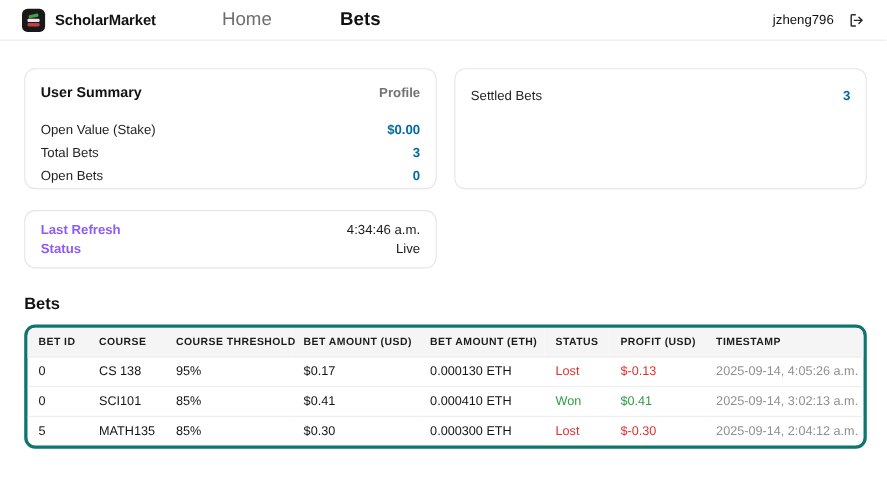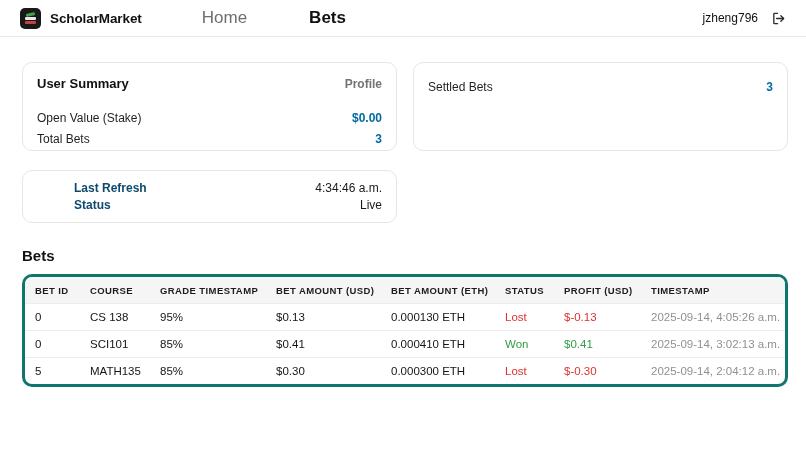--- a/index.html
+++ b/index.html
@@ -74,21 +74,21 @@
 
   .refresh-card {
     margin-top: 19px;
     width: calc(50% - 8px);
     padding: 8px 14px 9px;
   }
   .refresh-row {
     display: flex; justify-content: space-between; align-items: center;
     font-size: 12px; padding: 1.5px 0;
   }
-  .refresh-label { font-weight: 600; color: #0c4a6e; margin-left: 37px; }
+  .refresh-label { font-weight: 600; color: #8b5cf6; }
   .refresh-value { color: #1a1a1a; }
 
   .section-title { font-size: 15px; font-weight: 700; margin: 24px 0 10px; color: #111; }
 
   
   .table-wrap {
     border: 3px solid #0f766e;
     border-radius: 10px;
     overflow: hidden;
     background: #fff;
@@ -151,20 +151,24 @@
         <h2 class="card-title">User Summary</h2>
         <span class="card-sub">Profile</span>
       </div>
       <div class="stat-row">
         <span class="stat-label">Open Value (Stake)</span>
         <span class="stat-value">$0.00</span>
       </div>
       <div class="stat-row">
         <span class="stat-label">Total Bets</span>
         <span class="stat-value">3</span>
+      </div>
+      <div class="stat-row">
+        <span class="stat-label">Open Bets</span>
+        <span class="stat-value">0</span>
       </div>
     </section>
 
     <section class="card">
       <div class="stat-row">
         <span class="stat-label">Settled Bets</span>
         <span class="stat-value">3</span>
       </div>
     </section>
   </div>
@@ -191,34 +195,34 @@
           <col style="width:115px">
         <col style="width:114px">
           <col style="width:59px">
           <col style="width:87px">
           <col>
       </colgroup>
       <thead>
         <tr>
           <th>BET ID</th>
           <th>COURSE</th>
-          <th>GRADE TIMESTAMP</th>
+          <th>COURSE THRESHOLD</th>
           <th>BET AMOUNT (USD)</th>
           <th>BET AMOUNT (ETH)</th>
           <th>STATUS</th>
           <th>PROFIT (USD)</th>
           <th>TIMESTAMP</th>
         </tr>
       </thead>
       <tbody>
         <tr>
           <td class="c-id">0</td>
           <td class="c-course">CS 138</td>
           <td class="c-grade">95%</td>
-          <td class="c-usd">$0.13</td>
+          <td class="c-usd">$0.17</td>
           <td class="c-eth">0.000130 ETH</td>
           <td class="c-status neg">Lost</td>
           <td class="c-profit neg">$-0.13</td>
           <td class="c-time">2025-09-14, 4:05:26 a.m.</td>
         </tr>
         <tr>
           <td class="c-id">0</td>
           <td class="c-course">SCI101</td>
           <td class="c-grade">85%</td>
           <td class="c-usd">$0.41</td>

